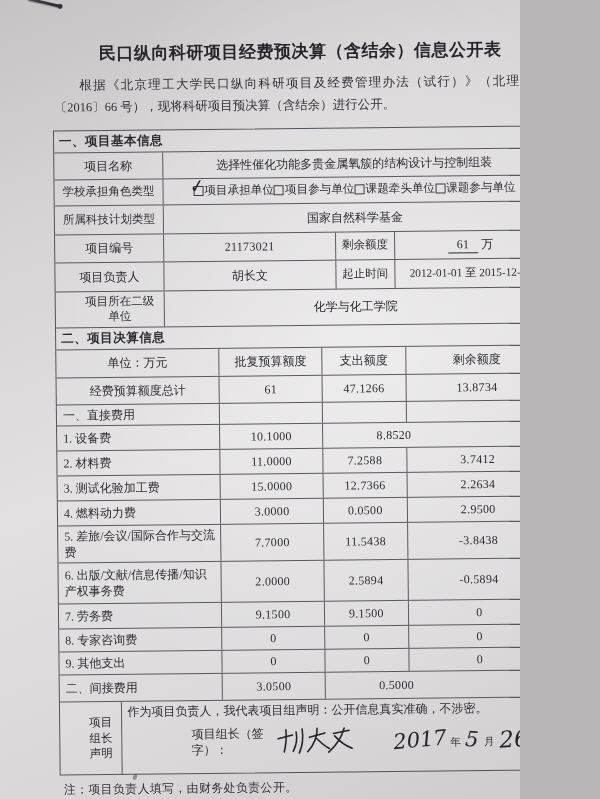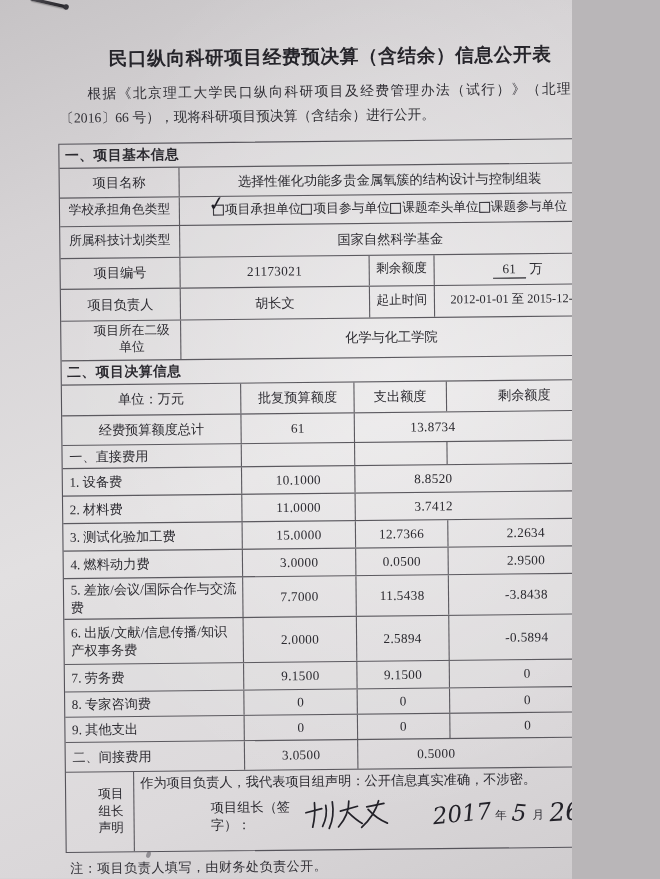--- a/index.html
+++ b/index.html
@@ -175,38 +175,40 @@
       <div class="row h-units">
         <div class="cell c-s2l">单位：万元</div>
         <div class="cell c-s2a">批复预算额度</div>
         <div class="cell c-s2b">支出额度</div>
         <div class="cell c-s2c">剩余额度</div>
       </div>
 
       <div class="row h-total">
         <div class="cell c-s2l">经费预算额度总计</div>
         <div class="cell c-s2a num">61</div>
+        <div class="cell c-s2b num">47.1266</div>
         <div class="cell c-s2c num">13.8734</div>
       </div>
 
       <div class="row h-group">
         <div class="cell c-s2l left">一、直接费用</div>
         <div class="cell c-s2a"></div>
         <div class="cell c-s2b"></div>
         <div class="cell c-s2c"></div>
       </div>
 
       <div class="row h-item">
         <div class="cell c-s2l left">1. 设备费</div>
         <div class="cell c-s2a num">10.1000</div>
         <div class="cell c-s2c num">8.8520</div>
       </div>
       <div class="row h-item">
         <div class="cell c-s2l left">2. 材料费</div>
         <div class="cell c-s2a num">11.0000</div>
+        <div class="cell c-s2b num">7.2588</div>
         <div class="cell c-s2c num">3.7412</div>
       </div>
       <div class="row h-item">
         <div class="cell c-s2l left">3. 测试化验加工费</div>
         <div class="cell c-s2a num">15.0000</div>
         <div class="cell c-s2b num">12.7366</div>
         <div class="cell c-s2c num">2.2634</div>
       </div>
       <div class="row h-item">
         <div class="cell c-s2l left">4. 燃料动力费</div>

